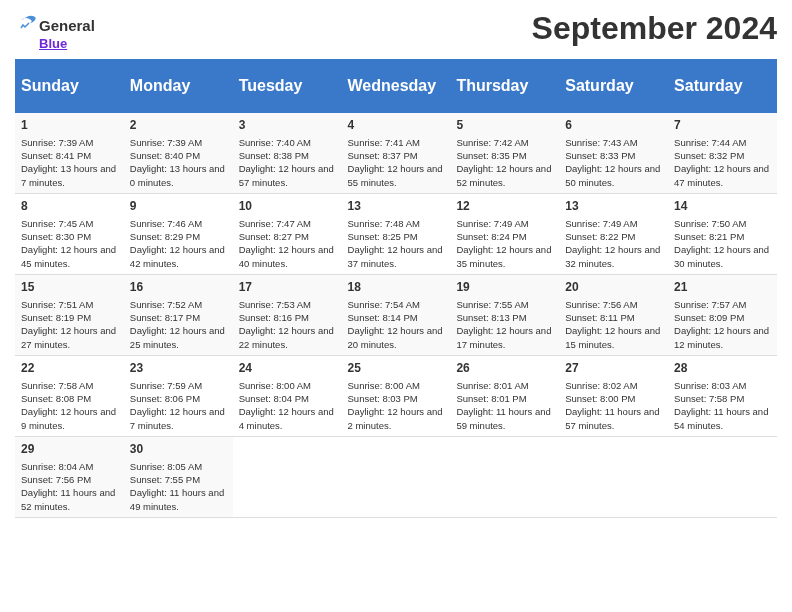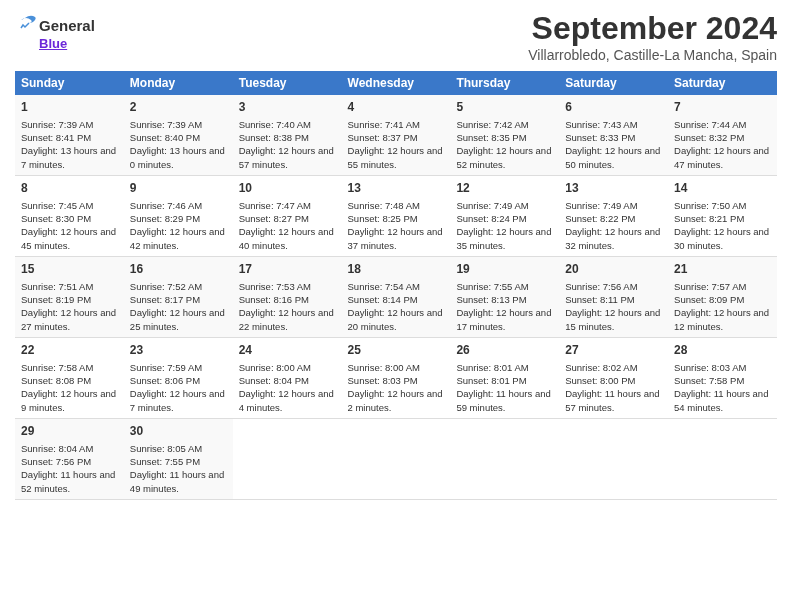--- a/index.html
+++ b/index.html
@@ -37,22 +37,22 @@
     }
     table {
       width: 100%;
       border-collapse: collapse;
       font-size: 10px;
     }
     thead tr th {
       background-color: #3a78c9;
       color: #fff;
       text-align: left;
-      padding: 5px 6px;
-      font-size: 12px;
+      padding: 18px 6px;
+      font-size: 16px;
       font-weight: bold;
     }
     tbody tr {
       border-bottom: 1px solid #ddd;
     }
     tbody tr:nth-child(odd) {
       background-color: #f9f9f9;
     }
     tbody tr:nth-child(even) {
       background-color: #fff;
@@ -89,21 +89,20 @@
         <path d="M6 6 Q11 2 16 6 Q18 8 14 9 Q18 9 20 6 Q22 3 18 2 Q14 1 10 4 Q7 6 6 6Z" fill="#4a90d9"></path>
         <path d="M14 9 L10 13 L8 11 L6 14" stroke="#4a90d9" stroke-width="1.5" fill="none"></path>
       </svg>
       <span style="font-size:15px;font-weight:bold;color:#333;margin-left:2px;">General</span>
     </div>
     <span style="font-size:13px;font-weight:bold;color:#6d28d9;margin-left:24px;text-decoration:underline;">Blue</span>
   </div>
 </div>
   <div class="title-area">
     <div class="month-title">September 2024</div>
-    <div class="subtitle">Villarrobledo, Castille-La Mancha, Spain</div>
   </div>
 </div>
 
 <table>
   <thead>
     <tr>
       <th>Sunday</th>
       <th>Monday</th>
       <th>Tuesday</th>
       <th>Wednesday</th>

